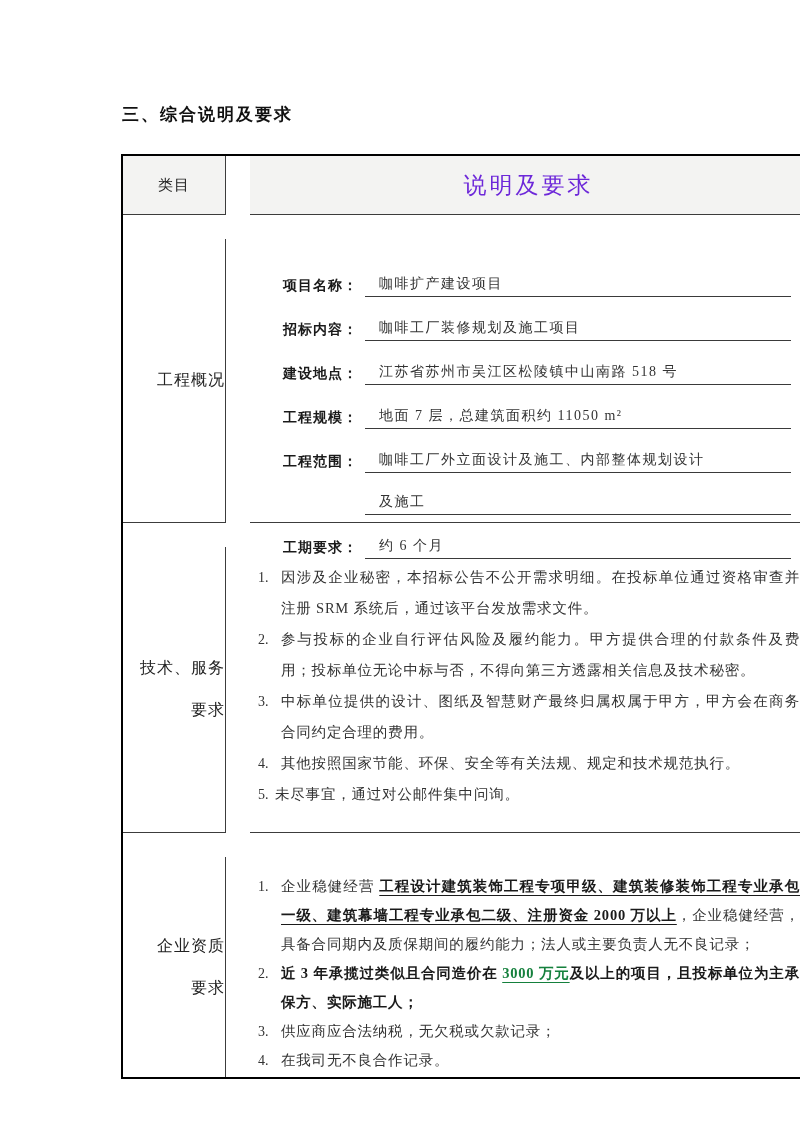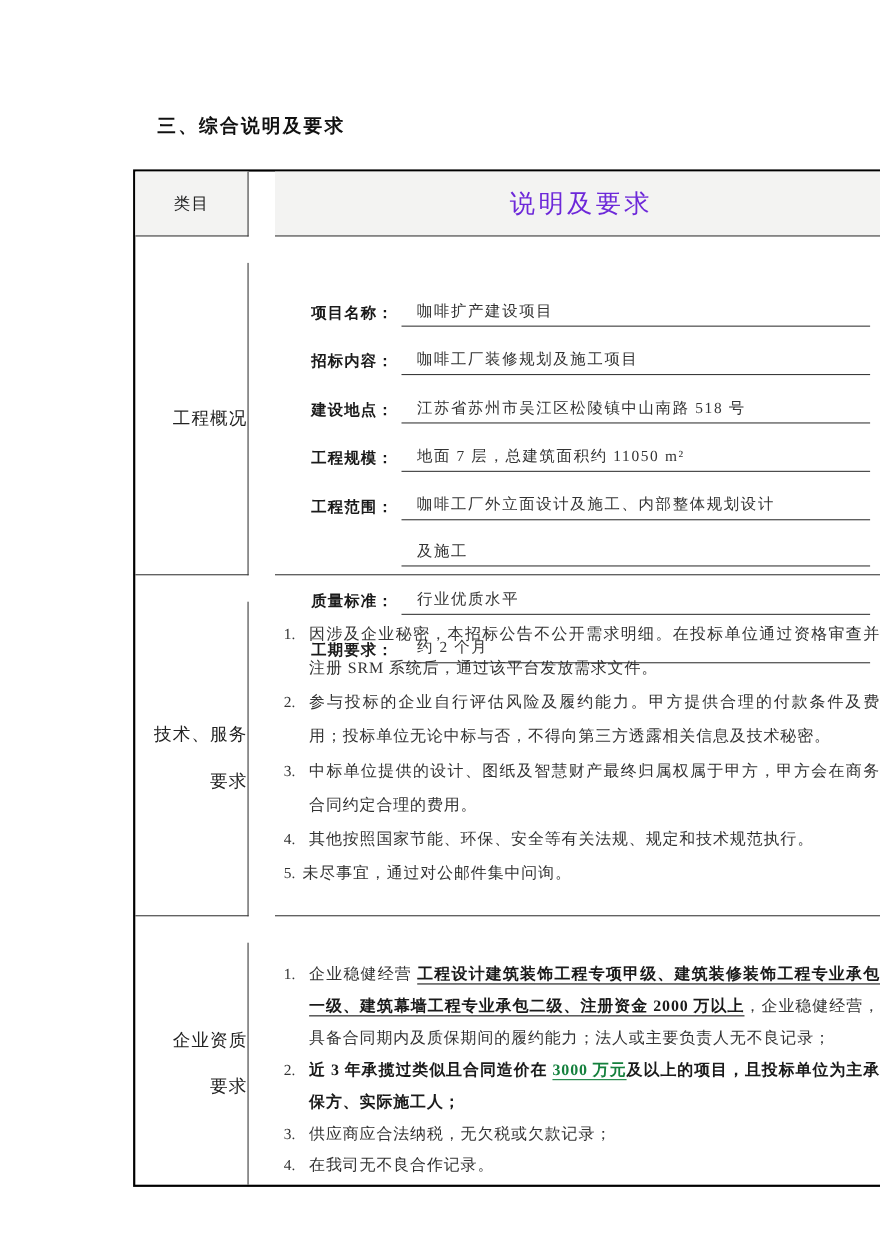--- a/index.html
+++ b/index.html
@@ -3,21 +3,21 @@
 <meta charset="utf-8">
 <style>
   html,body{margin:0;padding:0;background:#888;}
   .page{
     width:800px;height:1131px;position:relative;margin:0 auto;
     background:#ffffff;color:#1f1f1f;
     font-family:"Liberation Serif","DejaVu Serif",serif;
   }
   .doc-title{
     position:absolute;left:122px;top:103px;
-    font-size:17px;font-weight:bold;letter-spacing:2px;color:#111;margin-left:21px;
+    font-size:17px;font-weight:bold;letter-spacing:2px;color:#111;
   }
   .req-table{
     position:absolute;left:121px;top:154px;width:688px;
     box-sizing:border-box;border:2px solid #000;background:#fff;
     display:grid;grid-template-columns:103px 1fr;
     grid-template-rows:59px 284px 286px 220px;
     gap:24px;
   }
   .cell{box-sizing:border-box;}
   .col-divider{border-right:1px solid #3c3c3c;}
@@ -109,28 +109,24 @@
 
       <div class="field">
         <span class="f-label">工程范围：</span>
         <span class="f-value">咖啡工厂外立面设计及施工、内部整体规划设计</span>
       </div>
       <div class="field f-cont">
         <span class="f-spacer"></span>
         <span class="f-value">及施工</span>
       </div>
 
-      <div class="field">
-        <span class="f-label">质量标准：</span>
-        <span class="f-value">行业优质水平</span>
-      </div>
 
       <div class="field">
         <span class="f-label">工期要求：</span>
-        <span class="f-value">约 2 个月</span>
+        <span class="f-value">约 6 个月</span>
       </div>
 
     </div>
 
     <div class="cell cat-cell col-divider row-divider">
       <span>技术、服务</span>
       <span>要求</span>
     </div>
     <div class="cell list-cell row-divider">
 

